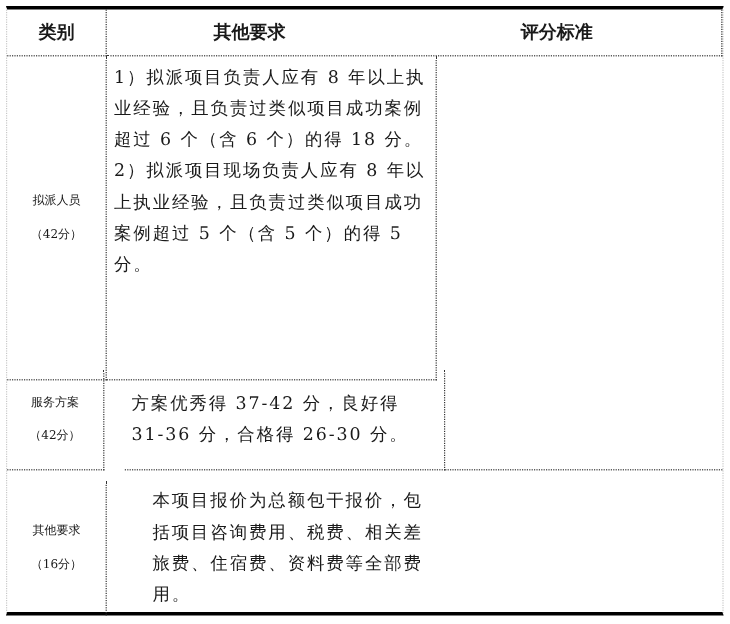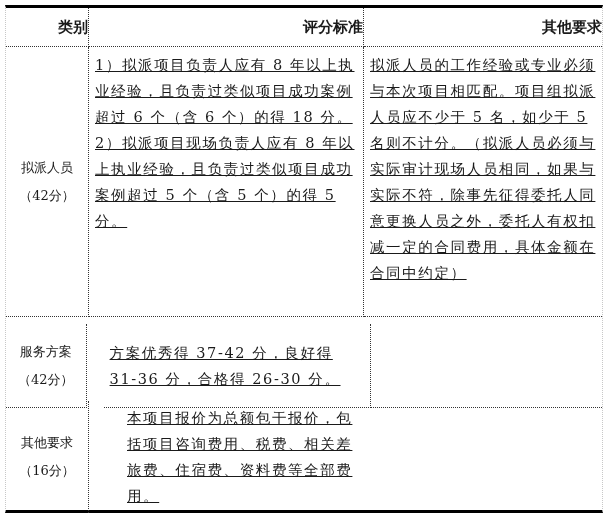--- a/index.html
+++ b/index.html
@@ -6,61 +6,58 @@
   body { width: 608px; height: 520px; position: relative; overflow: hidden;
          font-family: "DejaVu Serif", "Liberation Serif", serif; color: #1a1a1a; }
   .table { position: absolute; left: 5px; top: 5px; width: 598px; height: 508px;
            border-top: 3px solid #000; border-bottom: 3px solid #000;
            border-left: 1px dotted #c8c8c8; border-right: 1px dotted #c8c8c8; box-sizing: border-box; }
   .row { position: absolute; left: 0; width: 596px; display: flex; }
   .cell { box-sizing: border-box; height: 100%; position: relative; }
   .c1 { width: 83px; border-right: 1px dotted #333; display: flex; align-items: center; justify-content: center; text-align: center; }
   .c2 { width: 275px; border-right: 1px dotted #333; }
   .c3 { width: 238px; }
-  .hdr { font-weight: bold; font-size: 15px; display: flex; align-items: center; justify-content: flex-end; }
+  .hdr { font-weight: bold; font-size: 15px; display: flex; align-items: center; justify-content: center; }
   .bd { border-bottom: 1px dotted #333; }
   .txt { font-size: 14.5px; line-height: 26px; letter-spacing: 1.6px; padding: 0 4px 0 6px; }
-  .cat { font-size: 13px; line-height: 28px; }
+  .cat { font-size: 10px; line-height: 28px; }
   .vcenter { display: flex; align-items: center; margin-left: 17px; }
-  .para { display: block; text-decoration: underline; }
+  .para { display: block; }
 </style>
 </head>
 <body>
 
 <div class="table">
 
   <div class="row" style="top:0; height:39px;">
     <div class="cell c1 hdr bd">
       <span>类别</span>
     </div>
+    <div class="cell c3 hdr bd">
+      <span>其他要求</span>
+    </div>
     <div class="cell c2 hdr bd">
       <span>评分标准</span>
-    </div>
-    <div class="cell c3 hdr bd">
-      <span>其他要求</span>
     </div>
   </div>
 
   <div class="row" style="top:39px; height:270px;">
     <div class="cell c1 bd">
       <div class="cat">
         <div>拟派人员</div>
         <div>（42分）</div>
       </div>
     </div>
     <div class="cell c2 bd txt" style="padding-top:5px;">
       <span class="para">1）拟派项目负责人应有 8 年以上执业经验，且负责过类似项目成功案例超过 6 个（含 6 个）的得 18 分。</span>
       <span class="para">2）拟派项目现场负责人应有 8 年以上执业经验，且负责过类似项目成功案例超过 5 个（含 5 个）的得 5 分。</span>
     </div>
-    <div class="cell c3 bd txt" style="padding-top:5px;">
-      <span class="para">拟派人员的工作经验或专业必须与本次项目相匹配。项目组拟派人员应不少于 5 名，如少于 5 名则不计分。（拟派人员必须与实际审计现场人员相同，如果与实际不符，除事先征得委托人同意更换人员之外，委托人有权扣减一定的合同费用，具体金额在合同中约定）</span>
-    </div>
   </div>
 
-  <div class="row" style="top:316px; height:84px;align-items:center;">
+  <div class="row" style="top:300px; height:84px;align-items:center;">
     <div class="cell c1 bd">
       <div class="cat">
         <div>服务方案</div>
         <div>（42分）</div>
       </div>
     </div>
     <div class="cell c2 bd txt vcenter">
       <span class="para">方案优秀得 37-42 分，良好得 31-36 分，合格得 26-30 分。</span>
     </div>
     <div class="cell c3 bd txt">

